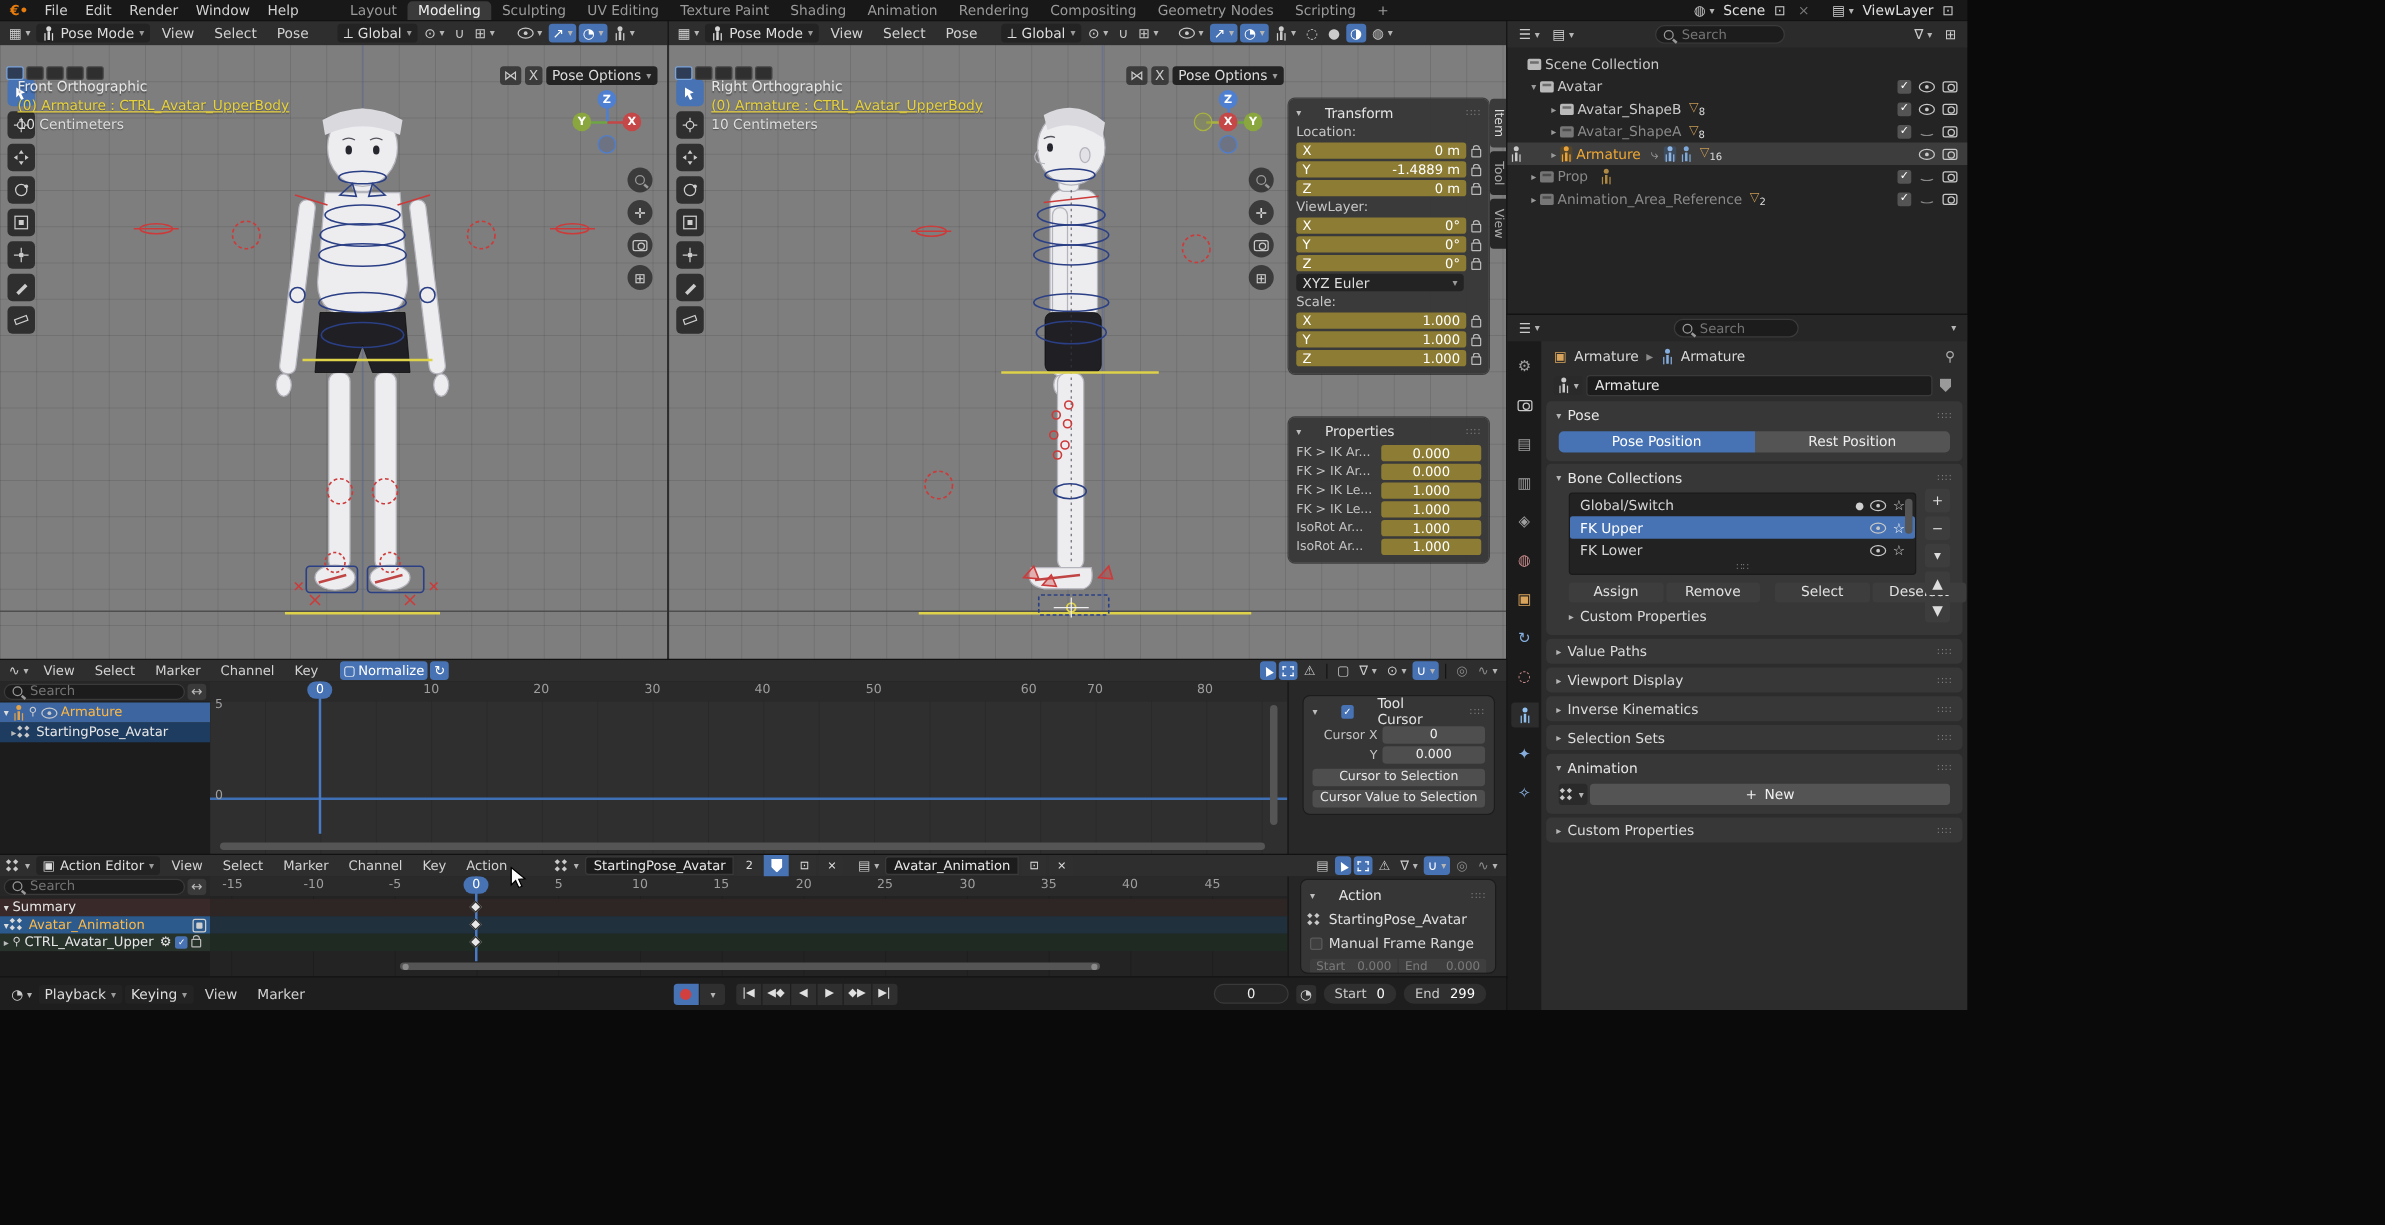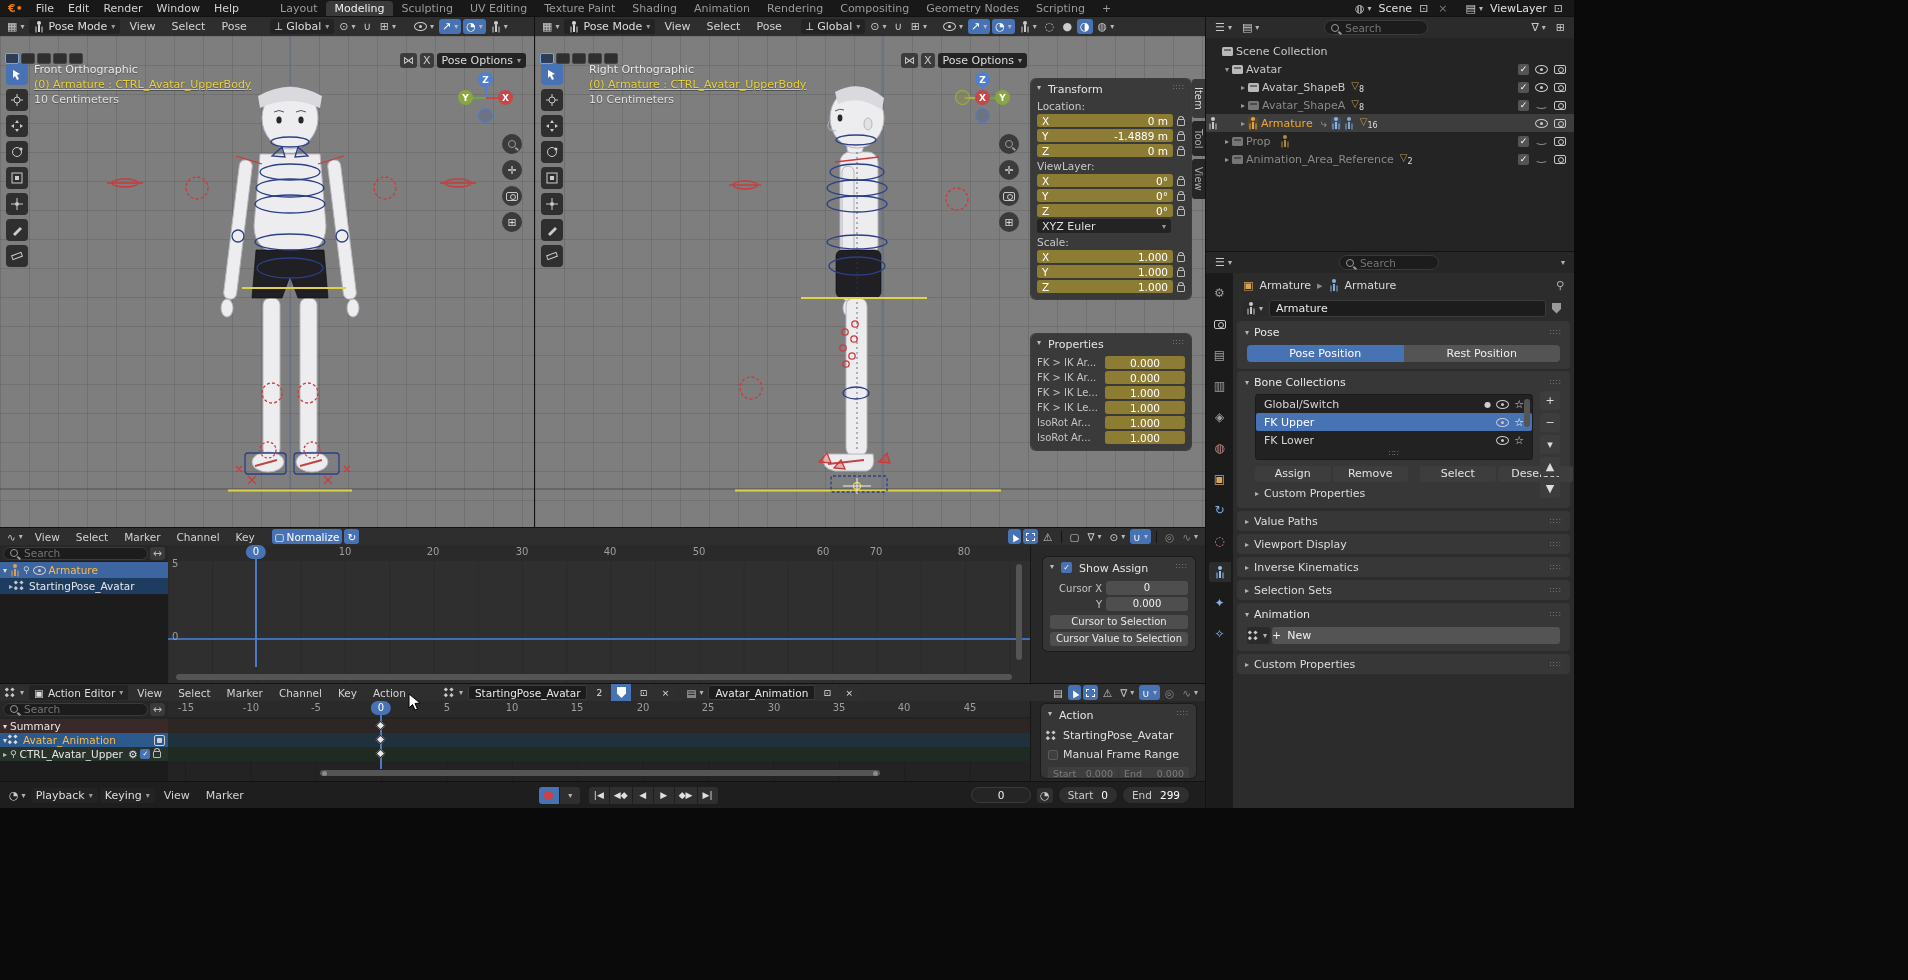--- a/index.html
+++ b/index.html
@@ -19,34 +19,34 @@
   .area{position:absolute;box-shadow:0 0 0 1px #121212;}
   
   #topbar{left:0;top:0;width:1574px;height:17px;background:#181818;display:flex;align-items:center;font-size:11px;}
   .tab{padding:1px 8px;color:#9b9b9b;border-radius:4px 4px 0 0;}
   .tab.active{background:#3a3a3a;color:#f0f0f0;}
   
   .vp-header{position:absolute;left:0;top:0;right:0;height:19px;background:#2e2e2e;display:flex;align-items:center;gap:2px;padding:0 4px;z-index:5;}
   .vp-canvas{position:absolute;left:0;top:19px;right:0;bottom:0;background-color:#7e7e7e;
     background-image:linear-gradient(rgba(0,0,0,.10) 1px,transparent 1px),linear-gradient(90deg,rgba(0,0,0,.10) 1px,transparent 1px);
     background-size:29px 29px;overflow:hidden;}
-  .vp-text{position:absolute;left:14px;top:26px;line-height:15px;font-size:11px;color:#e8e8e8;text-shadow:0 1px 1px rgba(0,0,0,.35);margin-left:20px;}
+  .vp-text{position:absolute;left:14px;top:26px;line-height:15px;font-size:11px;color:#e8e8e8;text-shadow:0 1px 1px rgba(0,0,0,.35);}
   .vp-text .armline{color:#e7d23c;text-decoration:underline;}
   .minirow{position:absolute;left:5px;top:17px;display:flex;gap:2px;}
   .minib{width:14px;height:11px;background:#2f2f2f;border:1px solid #454545;border-radius:2px;}
   .minib.sel{border-color:#7aa4dc;background:#2e3d55;}
   .poseopts{position:absolute;top:17px;display:flex;gap:3px;align-items:center;}
   .toolcol{position:absolute;left:6px;top:27px;display:flex;flex-direction:column;gap:4px;}
   .toolb{width:22px;height:22px;background:rgba(40,40,40,.92);border-radius:4px;display:flex;align-items:center;justify-content:center;}
   .toolb.sel{background:#4772b3;}
   .sidestack{position:absolute;display:flex;flex-direction:column;gap:6px;}
   .sideb{width:20px;height:20px;border-radius:50%;background:rgba(38,38,38,.75);color:#d8d8d8;display:flex;align-items:center;justify-content:center;font-size:11px;}
   
   .fpanel{position:absolute;background:rgba(55,55,55,.96);border-radius:5px;box-shadow:0 0 0 1px rgba(20,20,20,.6);padding:4px 6px;z-index:6;}
-  .phead{display:flex;gap:7px;color:#e4e4e4;font-size:11px;height:14px;}
+  .phead{display:flex;align-items:center;gap:19px;color:#e4e4e4;font-size:11px;height:14px;}
   .phead::before{content:"▾";font-size:8px;color:#bdbdbd;}
   .grip{margin-left:auto;color:#7e7e7e;font-size:8px;letter-spacing:1px;}
   .flabel{color:#c7c7c7;font-size:10.5px;margin:3px 0 2px;}
   .frow{display:flex;align-items:center;gap:4px;margin-bottom:2px;}
   .olive{flex:1;display:flex;align-items:center;background:#8d7c33;border-radius:2.5px;height:13px;padding:0 5px;color:#fff;font-size:10.5px;}
   .olive .ax{width:14px;}
   .olive .val{margin-left:auto;}
   .i-lock{width:8px;height:7px;border:1px solid #b9b9b9;border-radius:1px;position:relative;margin-top:3px;}
   .i-lock::before{content:"";position:absolute;left:0px;top:-4px;width:4px;height:3px;border:1px solid #b9b9b9;border-bottom:none;border-radius:3px 3px 0 0;}
   
@@ -836,21 +836,21 @@
           </div>
       <div class="ppanel">
         <div class="pph">
               <span>Animation</span>
               <span class="grip">∷∷</span>
             </div>
         <div class="flex" style="gap:2px;margin:5px 2px 3px;">
           <span class="chip dda" style="background:#2a2a2a;height:17px;">
                 <span class="i-act" style="color:#c9c9c9;"></span>
               </span>
-          <div style="flex:1;height:17px;line-height:17px;background:#545454;border-radius:3px;color:#f0f0f0;"><span style="margin-right:6px;">+</span><span>New</span></div>
+          <div style="flex:1;height:17px;line-height:17px;background:#545454;border-radius:3px;text-align:center;color:#f0f0f0;"><span style="margin-right:6px;">+</span><span>New</span></div>
         </div>
       </div>
       <div class="cpanel">
             <span>Custom Properties</span>
             <span class="grip">∷∷</span>
           </div>
     </div>
   </div>
 
   <div class="area" id="graph">
@@ -917,21 +917,21 @@
     <span class="abs" style="left:172px;top:30px;color:#9e9e9e;font-size:10px;">5</span>
     <span class="abs" style="left:172px;top:103px;color:#9e9e9e;font-size:10px;">0</span>
     <div class="playhead" style="left:255px;top:17px;height:122px;"></div>
     <div class="hscroll" style="left:176px;bottom:4px;width:836px;"></div>
     <div class="vscroll" style="left:1016px;top:36px;height:96px;"></div>
 
     <div class="abs" style="left:1030px;top:17px;right:0;bottom:0;background:#282828;border-left:1px solid #161616;">
       <div class="fpanel" style="left:12px;top:12px;width:152px;padding:5px 7px;">
         <div class="phead">
           <span style="width:11px;height:11px;background:#4772b3;border-radius:2px;color:#fff;font-size:8px;display:inline-flex;align-items:center;justify-content:center;">✓</span>
-          <span>Show Assign</span>
+          <span>Tool Cursor</span>
               <span class="grip">∷∷</span>
         </div>
         <div class="frow" style="margin-top:5px;">
           <span style="width:52px;text-align:right;color:#c4c4c4;font-size:10px;">Cursor X</span>
           <div style="flex:1;background:#4e4e4e;border-radius:3px;height:14px;text-align:center;color:#f0f0f0;font-size:10px;line-height:14px;">0</div>
         </div>
         <div class="frow">
           <span style="width:52px;text-align:right;color:#c4c4c4;font-size:10px;">Y</span>
           <div style="flex:1;background:#4e4e4e;border-radius:3px;height:14px;text-align:center;color:#f0f0f0;font-size:10px;line-height:14px;">0.000</div>
         </div>

